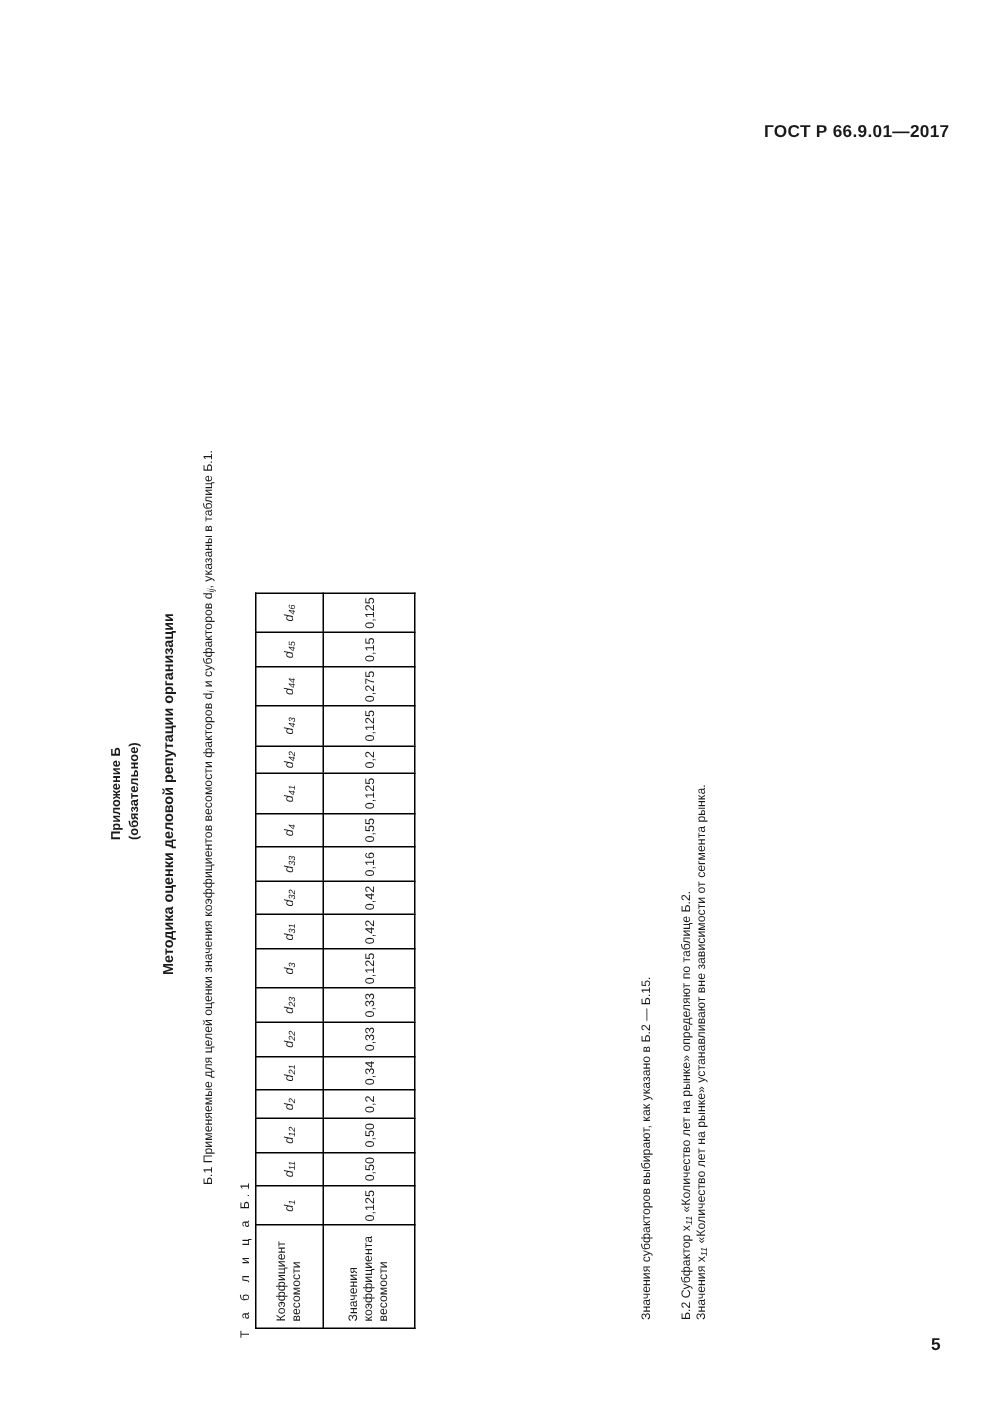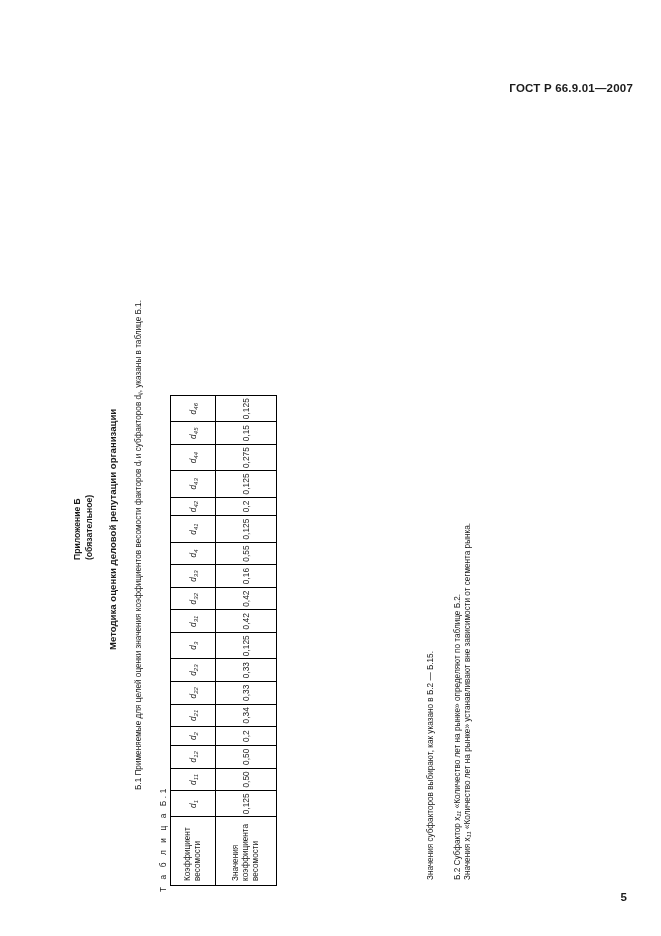--- a/index.html
+++ b/index.html
@@ -93,21 +93,21 @@
     transform: rotate(-90deg);
     white-space: nowrap;
     font-size: 8.3px;
     letter-spacing: 2.6px;
   }
   .hdr-cell { font-style: italic; }
 </style>
 </head>
 <body>
 
-<div class="page-header">ГОСТ Р 66.9.01—2007</div>
+<div class="page-header">ГОСТ Р 66.9.01—2017</div>
 
 <div class="page-number">5</div>
 
 <div class="rot annex-title" style="left:72px; top:560px;">
   <div>Приложение Б</div>
 </div>
 <div class="rot annex-title" style="left:84px; top:560px;">
   <div>(обязательное)</div>
 </div>
 

